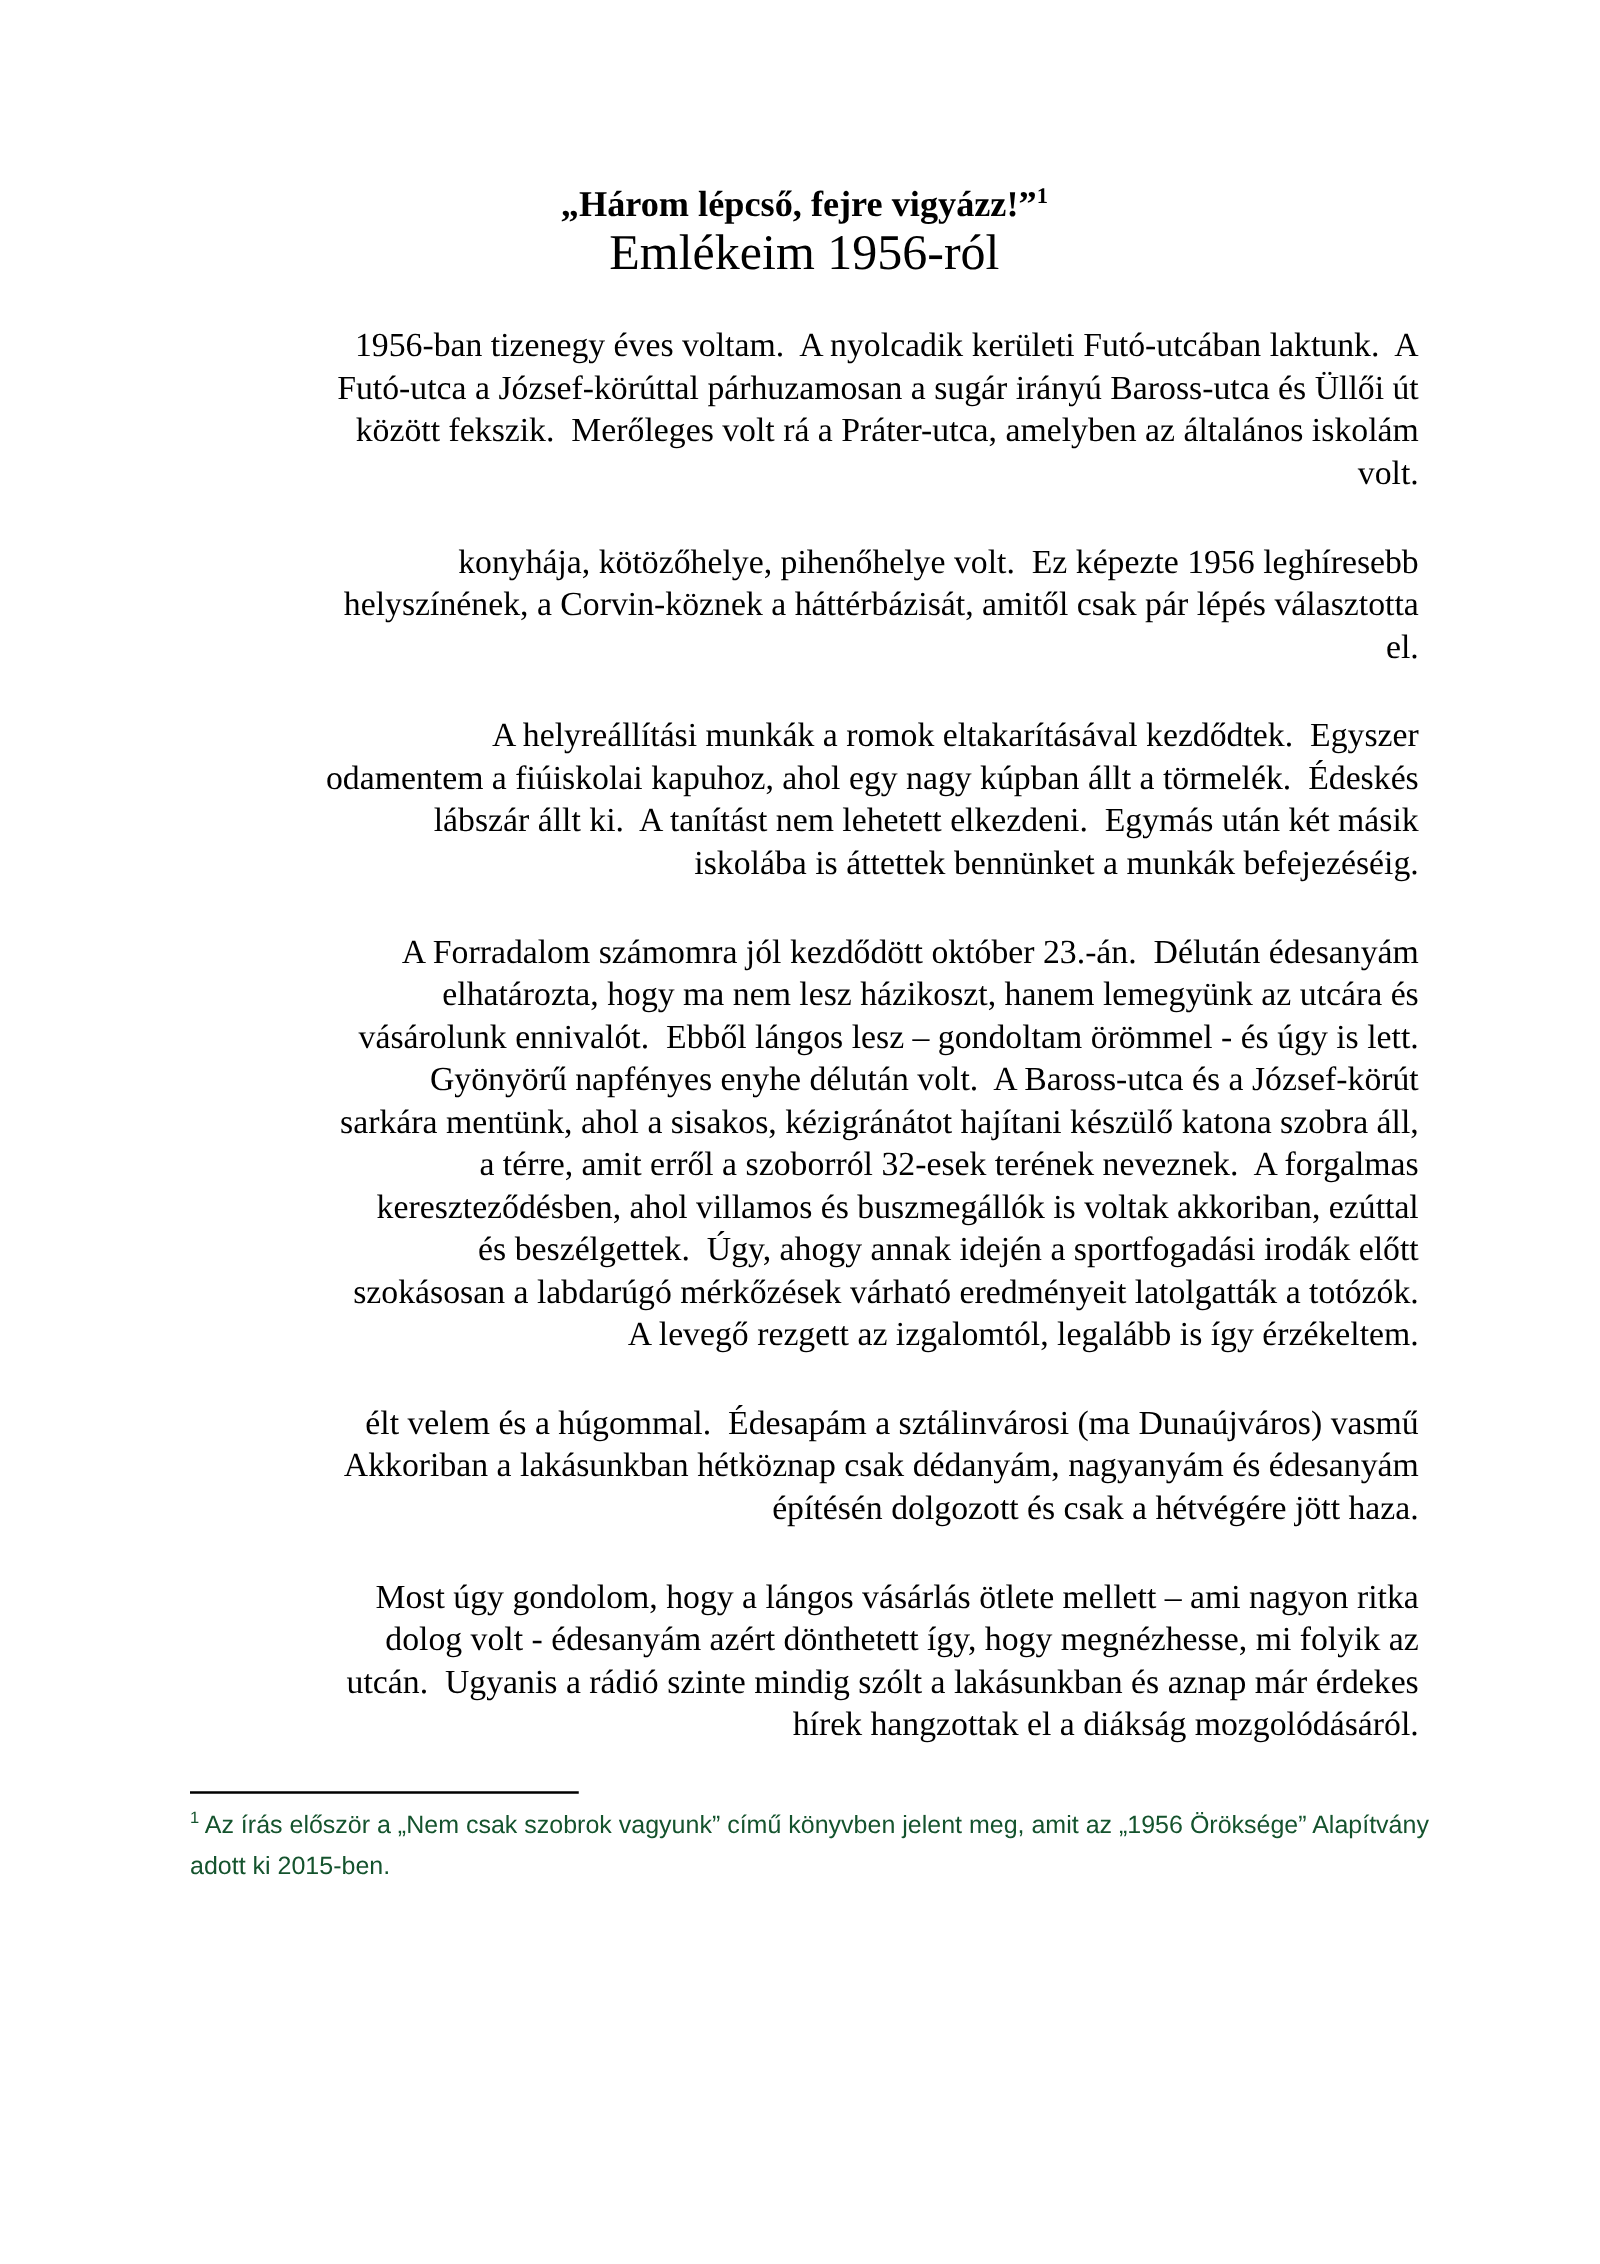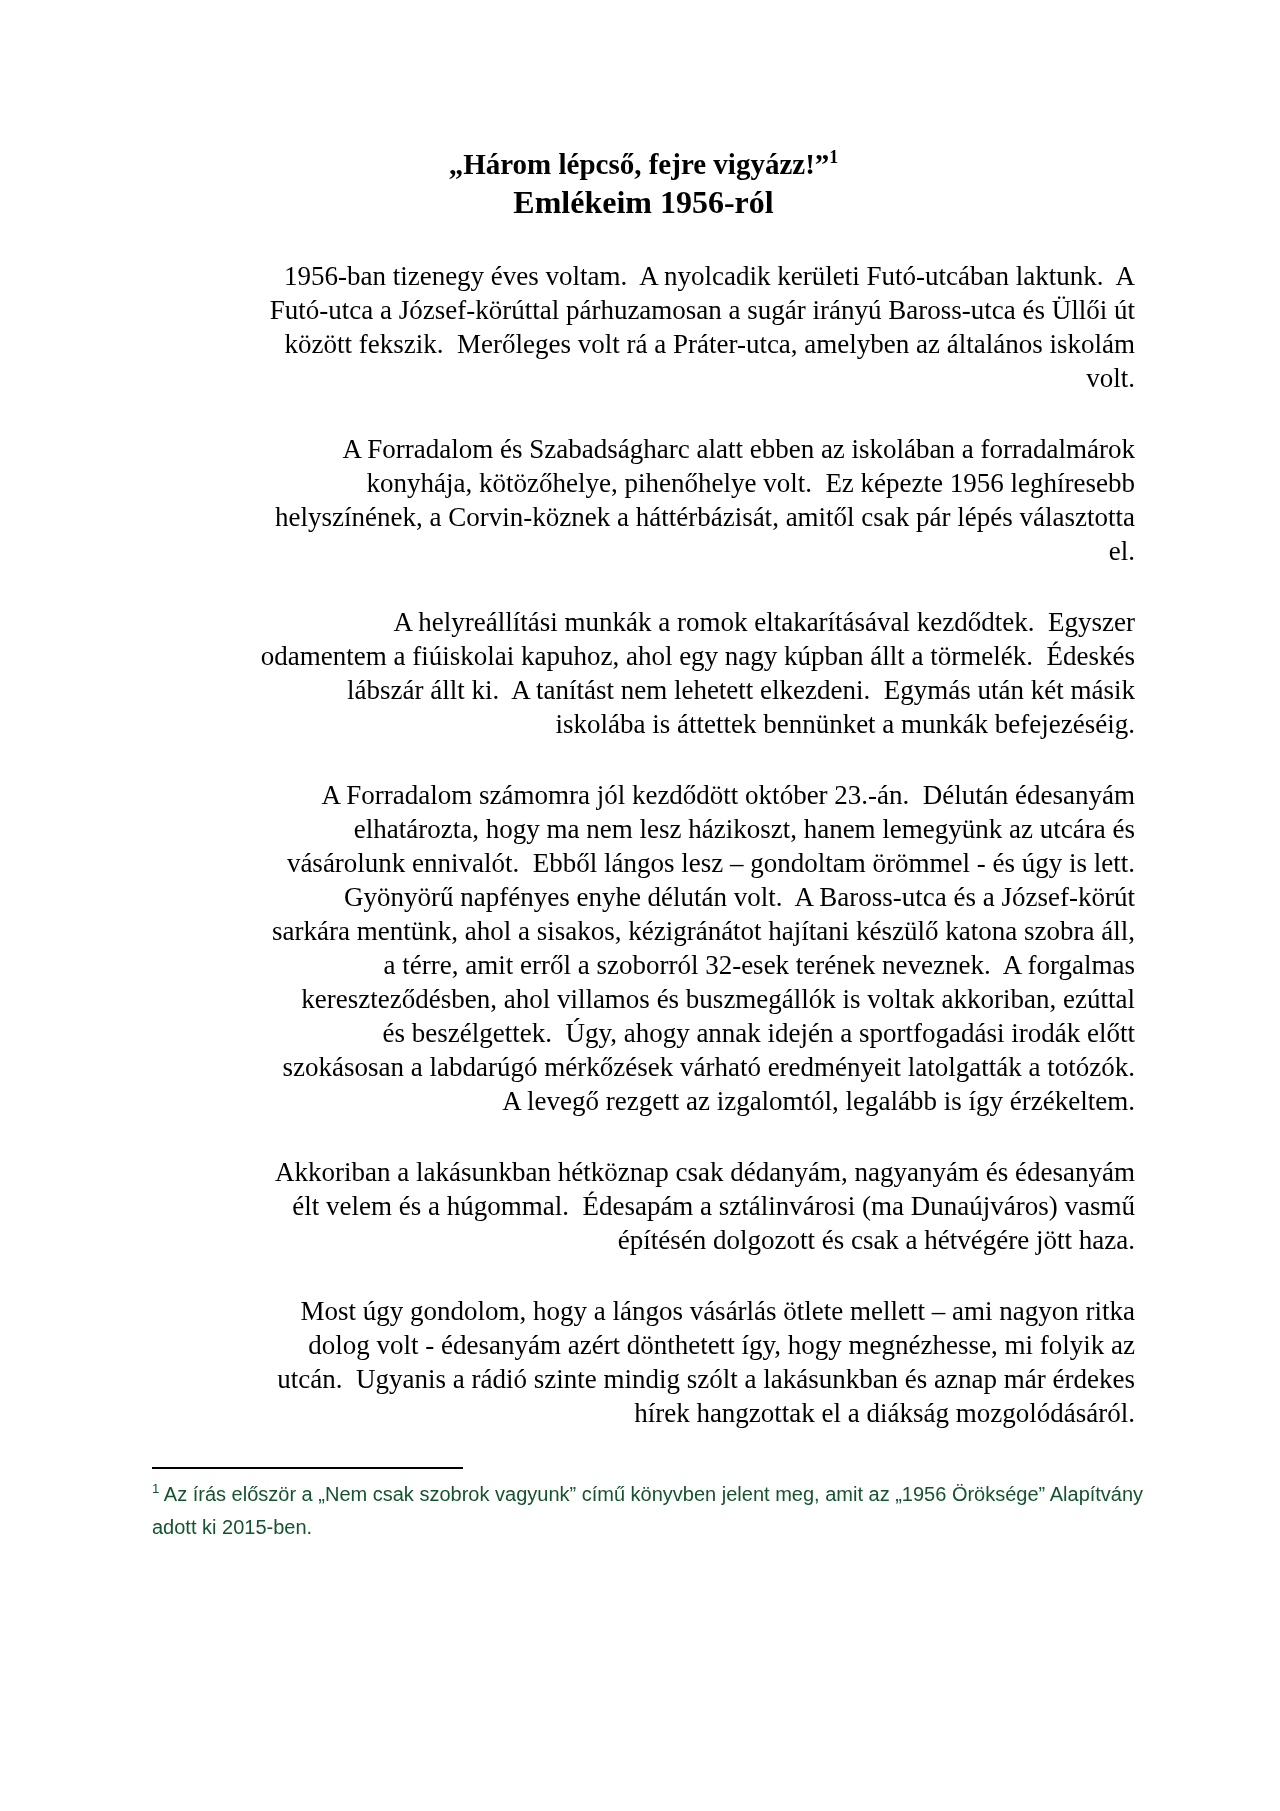--- a/index.html
+++ b/index.html
@@ -36,22 +36,22 @@
     font-weight: bold;
     line-height: 38px;
     white-space: pre;
   }
   .doc-title sup {
     font-size: 0.62em;
     vertical-align: super;
     line-height: 0;
   }
   .doc-subtitle {
-    font-size: 32px;
-    font-weight: bold;
+    font-size: 40px;
+    font-weight: normal;
     line-height: 38px;
     white-space: pre;
   }
   .para {
     margin: 0 0 37px 0;
     text-align: right;
   }
   .line {
     font-size: 27px;
     line-height: 34px;
@@ -92,21 +92,20 @@
     </div>
 
     <div class="para">
       <div class="line">1956-ban tizenegy éves voltam.  A nyolcadik kerületi Futó-utcában laktunk.  A</div>
       <div class="line">Futó-utca a József-körúttal párhuzamosan a sugár irányú Baross-utca és Üllői út</div>
       <div class="line">között fekszik.  Merőleges volt rá a Práter-utca, amelyben az általános iskolám</div>
       <div class="line">volt.</div>
     </div>
 
     <div class="para">
-      <div class="line">A Forradalom és Szabadságharc alatt ebben az iskolában a forradalmárok</div>
       <div class="line">konyhája, kötözőhelye, pihenőhelye volt.  Ez képezte 1956 leghíresebb</div>
       <div class="line">helyszínének, a Corvin-köznek a háttérbázisát, amitől csak pár lépés választotta</div>
       <div class="line">el.</div>
     </div>
 
     <div class="para">
       <div class="line">A helyreállítási munkák a romok eltakarításával kezdődtek.  Egyszer</div>
       <div class="line">odamentem a fiúiskolai kapuhoz, ahol egy nagy kúpban állt a törmelék.  Édeskés</div>
       <div class="line">lábszár állt ki.  A tanítást nem lehetett elkezdeni.  Egymás után két másik</div>
       <div class="line">iskolába is áttettek bennünket a munkák befejezéséig.</div>
@@ -119,22 +118,22 @@
       <div class="line">Gyönyörű napfényes enyhe délután volt.  A Baross-utca és a József-körút</div>
       <div class="line">sarkára mentünk, ahol a sisakos, kézigránátot hajítani készülő katona szobra áll,</div>
       <div class="line">a térre, amit erről a szoborról 32-esek terének neveznek.  A forgalmas</div>
       <div class="line">kereszteződésben, ahol villamos és buszmegállók is voltak akkoriban, ezúttal</div>
       <div class="line">és beszélgettek.  Úgy, ahogy annak idején a sportfogadási irodák előtt</div>
       <div class="line">szokásosan a labdarúgó mérkőzések várható eredményeit latolgatták a totózók.</div>
       <div class="line">A levegő rezgett az izgalomtól, legalább is így érzékeltem.</div>
     </div>
 
     <div class="para">
+      <div class="line">élt velem és a húgommal.  Édesapám a sztálinvárosi (ma Dunaújváros) vasmű</div>
       <div class="line">Akkoriban a lakásunkban hétköznap csak dédanyám, nagyanyám és édesanyám</div>
-      <div class="line">élt velem és a húgommal.  Édesapám a sztálinvárosi (ma Dunaújváros) vasmű</div>
       <div class="line">építésén dolgozott és csak a hétvégére jött haza.</div>
     </div>
 
     <div class="para">
       <div class="line">Most úgy gondolom, hogy a lángos vásárlás ötlete mellett – ami nagyon ritka</div>
       <div class="line">dolog volt - édesanyám azért dönthetett így, hogy megnézhesse, mi folyik az</div>
       <div class="line">utcán.  Ugyanis a rádió szinte mindig szólt a lakásunkban és aznap már érdekes</div>
       <div class="line">hírek hangzottak el a diákság mozgolódásáról.</div>
     </div>
 

